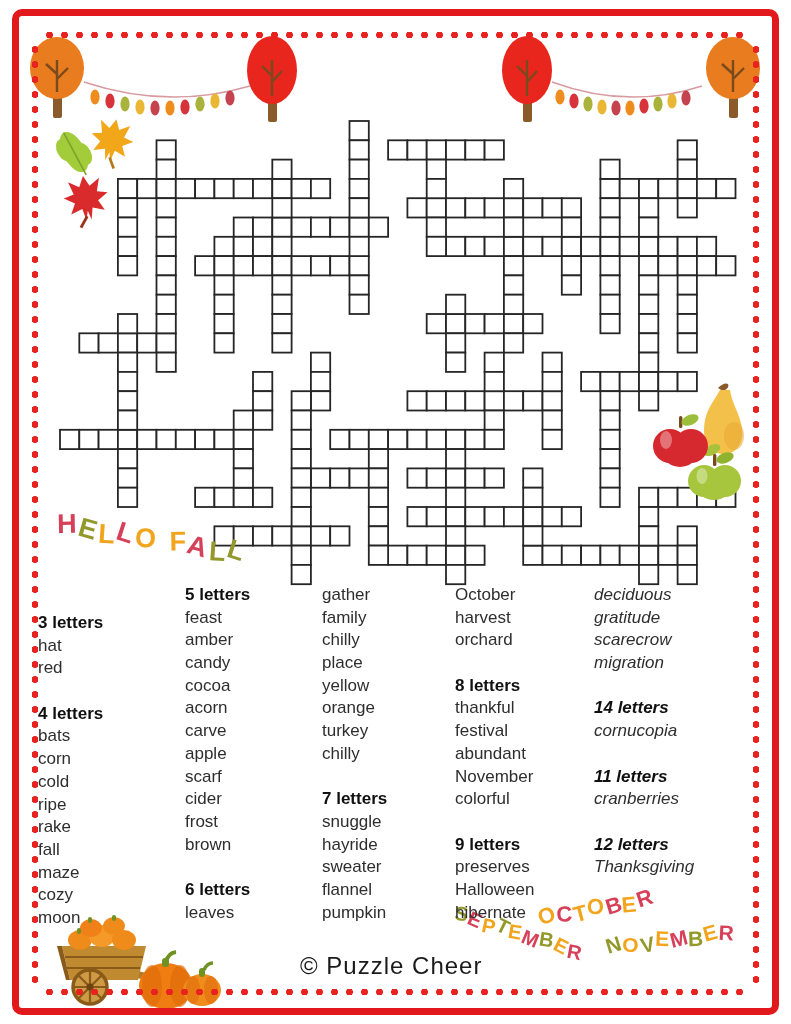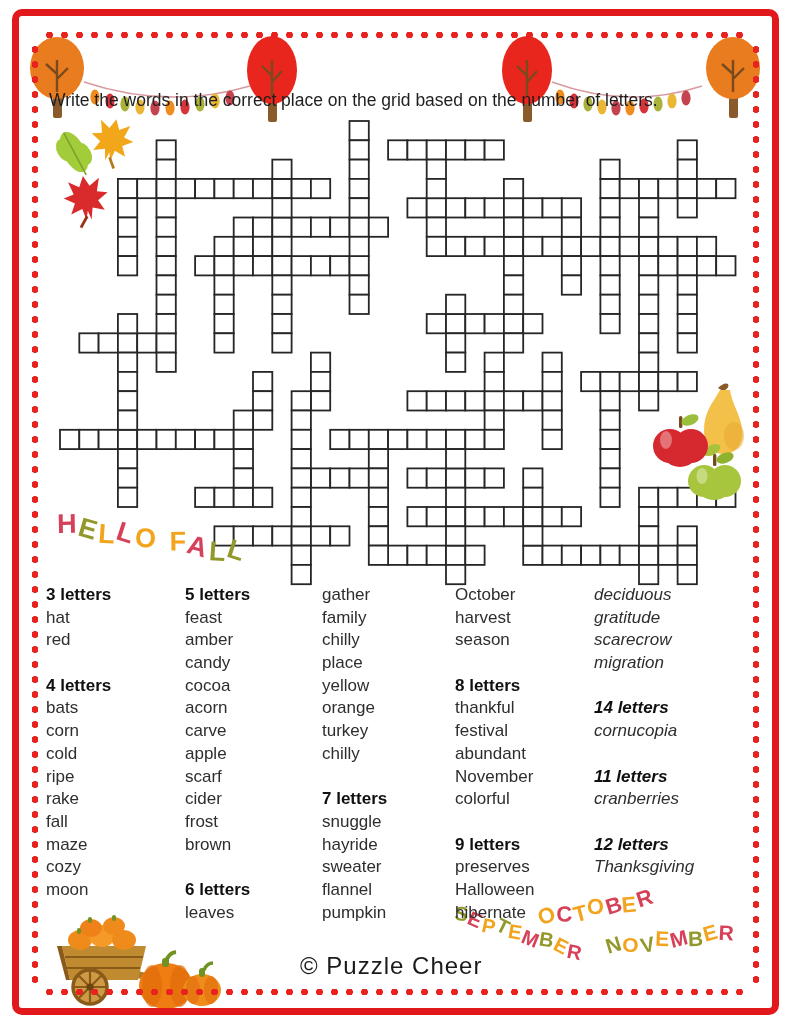--- a/index.html
+++ b/index.html
@@ -99,21 +99,20 @@
           <ellipse cx="616" cy="82" rx="4.6" ry="7.6" fill="#c4434e"></ellipse>
           <ellipse cx="630" cy="82" rx="4.6" ry="7.6" fill="#ef8c1e"></ellipse>
           <ellipse cx="644" cy="80" rx="4.6" ry="7.6" fill="#d6333b"></ellipse>
           <ellipse cx="658" cy="78" rx="4.6" ry="7.6" fill="#a9b23a"></ellipse>
           <ellipse cx="672" cy="75" rx="4.6" ry="7.6" fill="#eab735"></ellipse>
           <ellipse cx="686" cy="72" rx="4.6" ry="7.6" fill="#c4434e"></ellipse>
         </g>
     </g>
   </svg>
 
-  <div class="instruction">Write the words in the correct place on the grid based on the number of letters.</div>
 
   <svg class="grid-svg" id="gridsvg" viewBox="0 0 700 478">
       <rect x="330.1" y="21.3" width="19.3" height="19.3" fill="#ffffff" stroke="#262626" stroke-width="1.8"></rect>
       <rect x="349.4" y="21.3" width="19.3" height="19.3" fill="#ffffff" stroke="#262626" stroke-width="1.8"></rect>
       <rect x="368.7" y="21.3" width="19.3" height="19.3" fill="#ffffff" stroke="#262626" stroke-width="1.8"></rect>
       <rect x="388.0" y="21.3" width="19.3" height="19.3" fill="#ffffff" stroke="#262626" stroke-width="1.8"></rect>
       <rect x="407.3" y="21.3" width="19.3" height="19.3" fill="#ffffff" stroke="#262626" stroke-width="1.8"></rect>
       <rect x="426.6" y="21.3" width="19.3" height="19.3" fill="#ffffff" stroke="#262626" stroke-width="1.8"></rect>
       <rect x="59.9" y="59.9" width="19.3" height="19.3" fill="#ffffff" stroke="#262626" stroke-width="1.8"></rect>
       <rect x="79.2" y="59.9" width="19.3" height="19.3" fill="#ffffff" stroke="#262626" stroke-width="1.8"></rect>
@@ -479,21 +478,21 @@
       <path d="M176,60 q3,-7 9,-7" stroke="#6f9222" stroke-width="3.4" fill="none"></path>
     </g>
   </svg>
 
   <div class="bubble" id="hello-fall" style="left:56px; top:524px; font-size:27px; transform:rotate(9deg); letter-spacing:2px;"><span style="color: rgb(214, 64, 88); transform: rotate(-10deg) translateY(-2px);">H</span><span style="color: rgb(147, 152, 43); transform: rotate(7deg) translateY(0px);">E</span><span style="color: rgb(242, 164, 29); transform: rotate(-5deg) translateY(2px);">L</span><span style="color: rgb(214, 64, 88); transform: rotate(9deg) translateY(-2px);">L</span><span style="color: rgb(242, 164, 29); transform: rotate(-7deg) translateY(0px);">O</span><span style="display: inline-block; width: 12px;"></span><span style="color: rgb(242, 164, 29); transform: rotate(-10deg) translateY(-2px);">F</span><span style="color: rgb(214, 64, 88); transform: rotate(7deg) translateY(0px);">A</span><span style="color: rgb(147, 152, 43); transform: rotate(-5deg) translateY(2px);">L</span><span style="color: rgb(147, 152, 43); transform: rotate(9deg) translateY(-2px);">L</span></div>
   <div class="bubble" id="september" style="left:452px; top:922px; font-size:20px; transform:rotate(17deg); letter-spacing:1px;"><span style="color: rgb(147, 152, 43); transform: rotate(-10deg) translateY(-2px);">S</span><span style="color: rgb(214, 64, 88); transform: rotate(7deg) translateY(0px);">E</span><span style="color: rgb(242, 164, 29); transform: rotate(-5deg) translateY(2px);">P</span><span style="color: rgb(147, 152, 43); transform: rotate(9deg) translateY(-2px);">T</span><span style="color: rgb(242, 164, 29); transform: rotate(-7deg) translateY(0px);">E</span><span style="color: rgb(214, 64, 88); transform: rotate(5deg) translateY(2px);">M</span><span style="color: rgb(147, 152, 43); transform: rotate(-8deg) translateY(-2px);">B</span><span style="color: rgb(242, 164, 29); transform: rotate(10deg) translateY(0px);">E</span><span style="color: rgb(214, 64, 88); transform: rotate(-6deg) translateY(2px);">R</span></div>
   <div class="bubble" id="october" style="left:538px; top:896px; font-size:22px; transform:rotate(-10deg); letter-spacing:1px;"><span style="color: rgb(242, 164, 29); transform: rotate(-10deg) translateY(-2px);">O</span><span style="color: rgb(214, 64, 88); transform: rotate(7deg) translateY(0px);">C</span><span style="color: rgb(242, 164, 29); transform: rotate(-5deg) translateY(2px);">T</span><span style="color: rgb(242, 164, 29); transform: rotate(9deg) translateY(-2px);">O</span><span style="color: rgb(214, 64, 88); transform: rotate(-7deg) translateY(0px);">B</span><span style="color: rgb(242, 164, 29); transform: rotate(5deg) translateY(2px);">E</span><span style="color: rgb(214, 64, 88); transform: rotate(-8deg) translateY(-2px);">R</span></div>
   <div class="bubble" id="november" style="left:606px; top:928px; font-size:21px; transform:rotate(-7deg); letter-spacing:1px;"><span style="color: rgb(147, 152, 43); transform: rotate(-10deg) translateY(-2px);">N</span><span style="color: rgb(242, 164, 29); transform: rotate(7deg) translateY(0px);">O</span><span style="color: rgb(147, 152, 43); transform: rotate(-5deg) translateY(2px);">V</span><span style="color: rgb(242, 164, 29); transform: rotate(9deg) translateY(-2px);">E</span><span style="color: rgb(214, 64, 88); transform: rotate(-7deg) translateY(0px);">M</span><span style="color: rgb(147, 152, 43); transform: rotate(5deg) translateY(2px);">B</span><span style="color: rgb(242, 164, 29); transform: rotate(-8deg) translateY(-2px);">E</span><span style="color: rgb(214, 64, 88); transform: rotate(10deg) translateY(0px);">R</span></div>
 
   <div class="word-lists" id="wordlists">
-      <div class="wcol" style="left: 46px;">
+      <div class="wcol" style="left: 38px; margin-top: 28px;">
         <div class="wline hdr">3 letters</div>
         <div class="wline">hat</div>
         <div class="wline">red</div>
         <div class="wline"></div>
         <div class="wline hdr">4 letters</div>
         <div class="wline">bats</div>
         <div class="wline">corn</div>
         <div class="wline">cold</div>
         <div class="wline">ripe</div>
         <div class="wline">rake</div>
@@ -532,21 +531,21 @@
         <div class="wline hdr">7 letters</div>
         <div class="wline">snuggle</div>
         <div class="wline">hayride</div>
         <div class="wline">sweater</div>
         <div class="wline">flannel</div>
         <div class="wline">pumpkin</div>
       </div>
       <div class="wcol" style="left: 455px;">
         <div class="wline">October</div>
         <div class="wline">harvest</div>
-        <div class="wline">season</div>
+        <div class="wline">orchard</div>
         <div class="wline"></div>
         <div class="wline hdr">8 letters</div>
         <div class="wline">thankful</div>
         <div class="wline">festival</div>
         <div class="wline">abundant</div>
         <div class="wline">November</div>
         <div class="wline">colorful</div>
         <div class="wline"></div>
         <div class="wline hdr">9 letters</div>
         <div class="wline">preserves</div>

